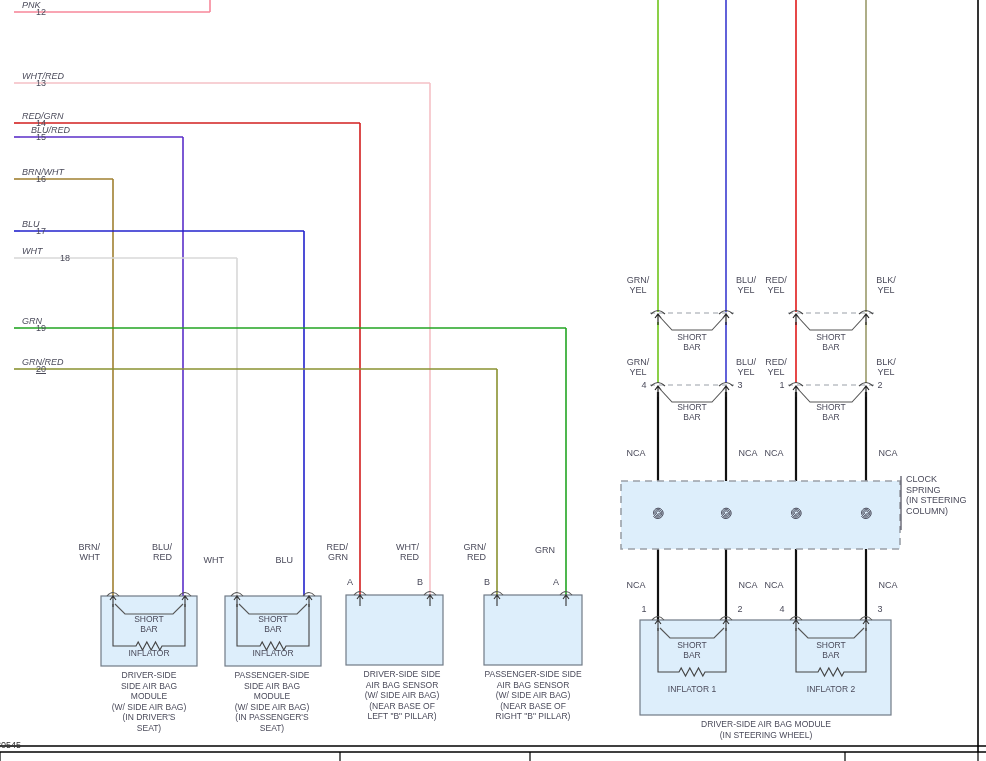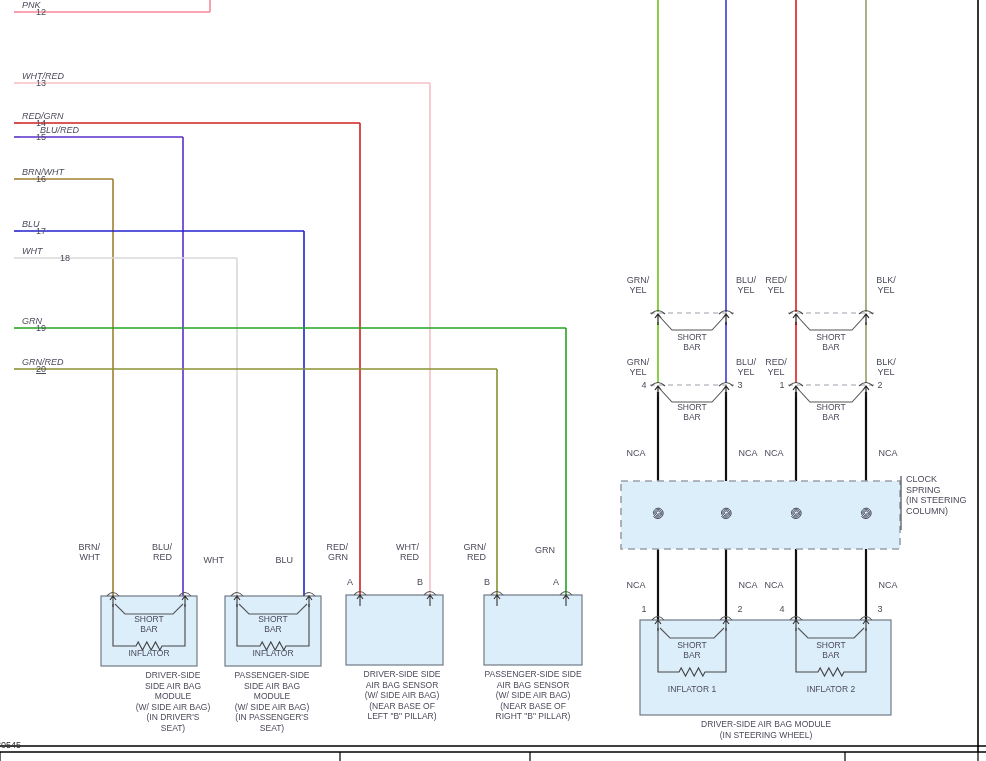--- a/index.html
+++ b/index.html
@@ -142,21 +142,21 @@
   </svg>
 
 <div id="overlay">
     <div class="rownum" style="left: 0px; top: 7px; width: 12px;">12</div>
     <div class="wirelbl" style="left: 22px; top: 0px;">PNK</div>
     <div class="rownum" style="left: 0px; top: 78px; width: 12px;">13</div>
     <div class="wirelbl" style="left: 22px; top: 71px;">WHT/RED</div>
     <div class="rownum" style="left: 0px; top: 118px; width: 12px;">14</div>
     <div class="wirelbl" style="left: 22px; top: 111px;">RED/GRN</div>
     <div class="rownum" style="left: 0px; top: 132px; width: 12px;">15</div>
-    <div class="wirelbl" style="left: 40px; top: 125px;">BLU/RED</div>
+    <div class="wirelbl" style="left: 31px; top: 125px;">BLU/RED</div>
     <div class="rownum" style="left: 0px; top: 174px; width: 12px;">16</div>
     <div class="wirelbl" style="left: 22px; top: 167px;">BRN/WHT</div>
     <div class="rownum" style="left: 0px; top: 226px; width: 12px;">17</div>
     <div class="wirelbl" style="left: 22px; top: 219px;">BLU</div>
     <div class="rownum" style="left: 0px; top: 253px; width: 36px;">18</div>
     <div class="wirelbl" style="left: 22px; top: 246px;">WHT</div>
     <div class="rownum" style="left: 0px; top: 323px; width: 12px;">19</div>
     <div class="wirelbl" style="left: 22px; top: 316px;">GRN</div>
     <div class="rownum" style="left: 0px; top: 364px; width: 12px; text-decoration: underline;">20</div>
     <div class="wirelbl" style="left: 22px; top: 357px;">GRN/RED</div>
@@ -169,21 +169,21 @@
     <div class="lbl" style="left: 308px; top: 542px; width: 40px; text-align: right;">RED/
 GRN</div>
     <div class="lbl" style="left: 379px; top: 542px; width: 40px; text-align: right;">WHT/
 RED</div>
     <div class="lbl" style="left: 446px; top: 542px; width: 40px; text-align: right;">GRN/
 RED</div>
     <div class="lbl" style="left: 515px; top: 545px; width: 40px; text-align: right;">GRN</div>
     <div class="smalltxt" style="left: 149px; top: 614px;">SHORT
 BAR</div>
     <div class="smalltxt" style="left: 149px; top: 648px;">INFLATOR</div>
-    <div class="boxlbl" style="left: 149px; top: 670px; margin-left: 24px;">DRIVER-SIDE
+    <div class="boxlbl" style="left: 149px; top: 670px;">DRIVER-SIDE
 SIDE AIR BAG
 MODULE
 (W/ SIDE AIR BAG)
 (IN DRIVER'S
 SEAT)</div>
     <div class="smalltxt" style="left: 273px; top: 614px;">SHORT
 BAR</div>
     <div class="smalltxt" style="left: 273px; top: 648px;">INFLATOR</div>
     <div class="boxlbl" style="left: 272px; top: 670px;">PASSENGER-SIDE
 SIDE AIR BAG

